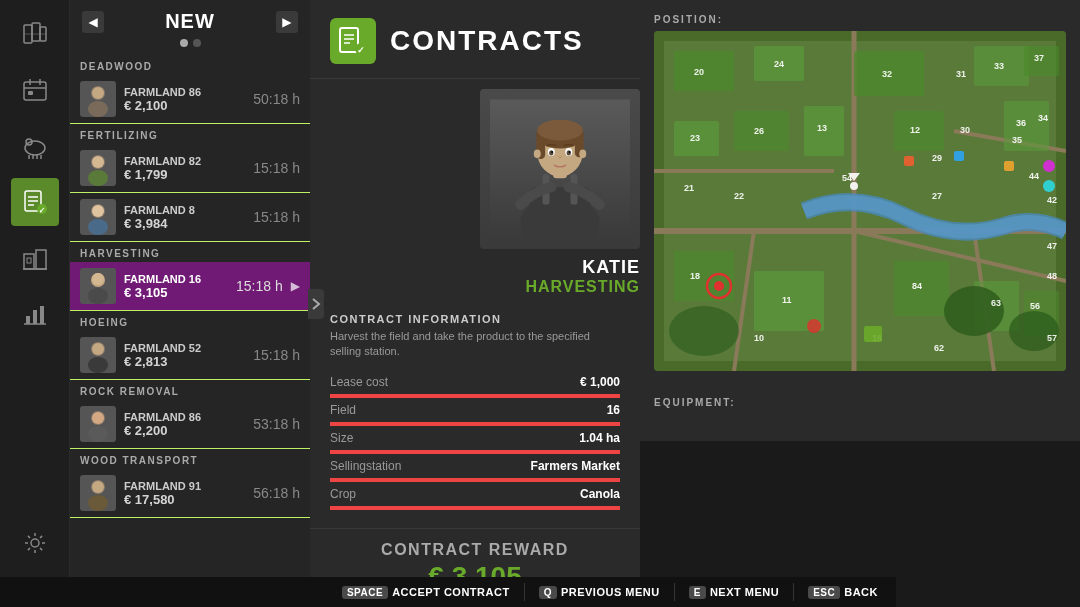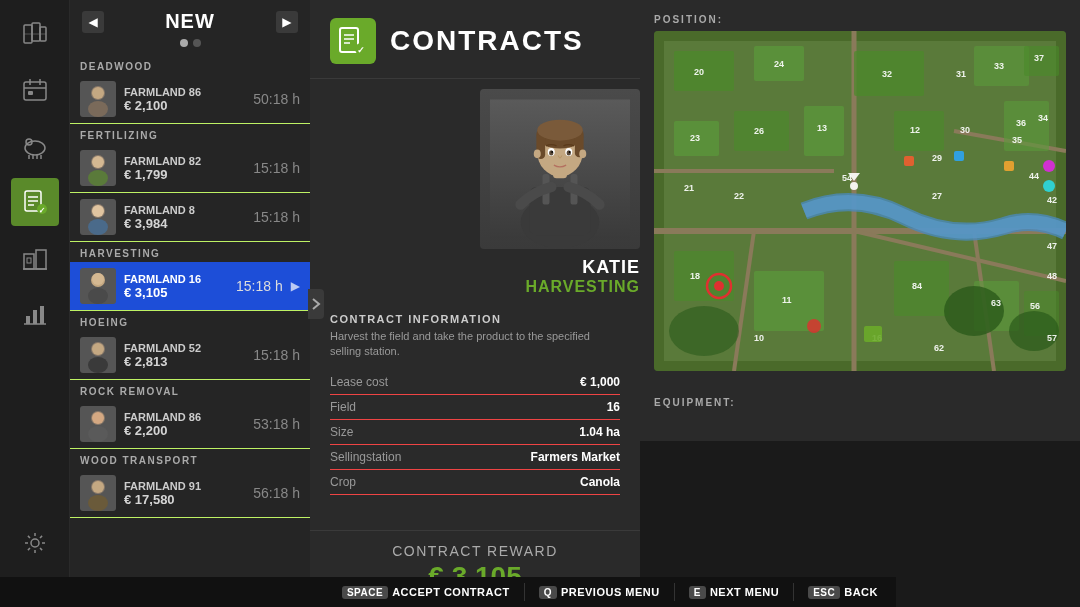--- a/index.html
+++ b/index.html
@@ -109,21 +109,21 @@
 
     .contract-item {
       display: flex;
       align-items: center;
       padding: 6px 10px;
       cursor: pointer;
       border-bottom: 1px solid #bef264;
       gap: 8px;
     }
     .contract-item.selected {
-      background: #1d4ed8;
+      background: #701a75;
     }
     .contract-item .avatar {
       width: 36px;
       height: 36px;
       border-radius: 3px;
       background: #555;
       flex-shrink: 0;
       overflow: hidden;
       display: flex;
       align-items: center;
@@ -244,21 +244,21 @@
       color: #999;
       line-height: 1.4;
       margin-bottom: 10px;
     }
 
     .contract-details-table {
       width: 100%;
       border-collapse: collapse;
     }
     .contract-details-table tr {
-      border-bottom: 1px solid #ef4444;
+      border-bottom: 4px solid #ef4444;
     }
     .contract-details-table td {
       padding: 5px 0;
       font-size: 12px;
     }
     .contract-details-table td:first-child {
       color: #999;
       width: 45%;
     }
     .contract-details-table td:last-child {
@@ -267,22 +267,22 @@
       font-weight: bold;
     }
 
     
     .contract-reward {
       text-align: center;
       padding: 12px 20px 14px;
       border-top: 1px solid #3a3a3a;
     }
     .reward-label {
-      font-size: 14px;
-      font-weight: normal;
+      font-size: 16px;
+      font-weight: bold;
       letter-spacing: 1.5px;
       color: #aaa;
     }
     .reward-amount {
       font-size: 28px;
       font-weight: bold;
       color: #6aaa2a;
       margin-top: 2px;
     }
 

